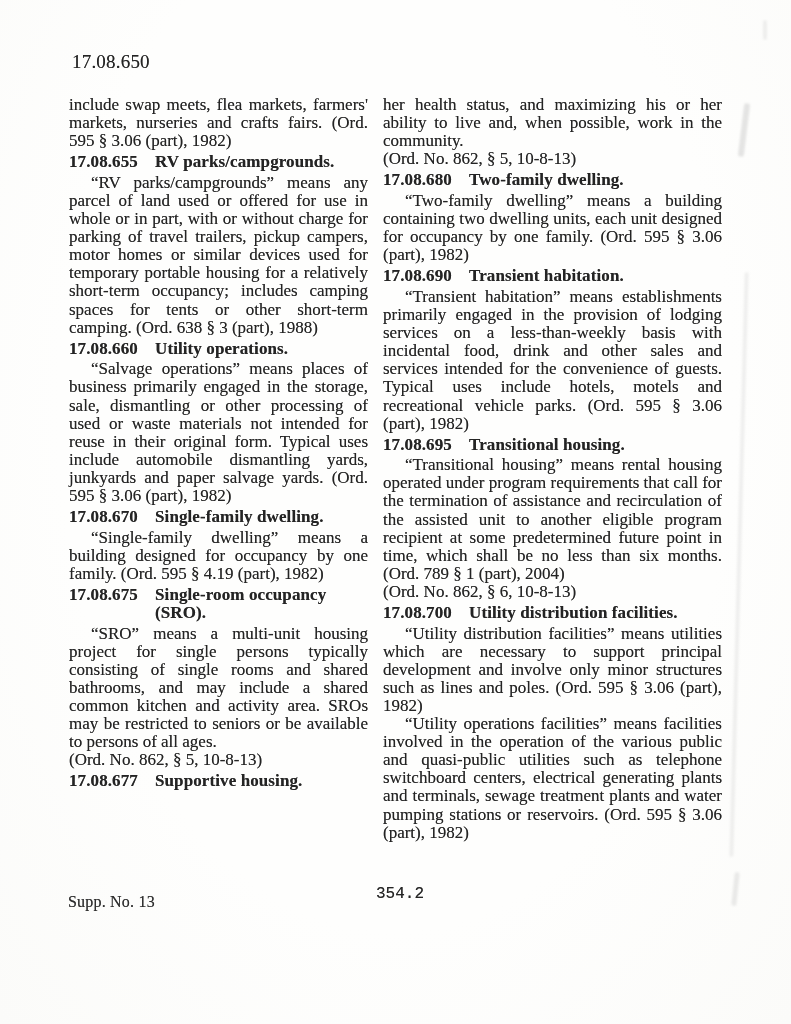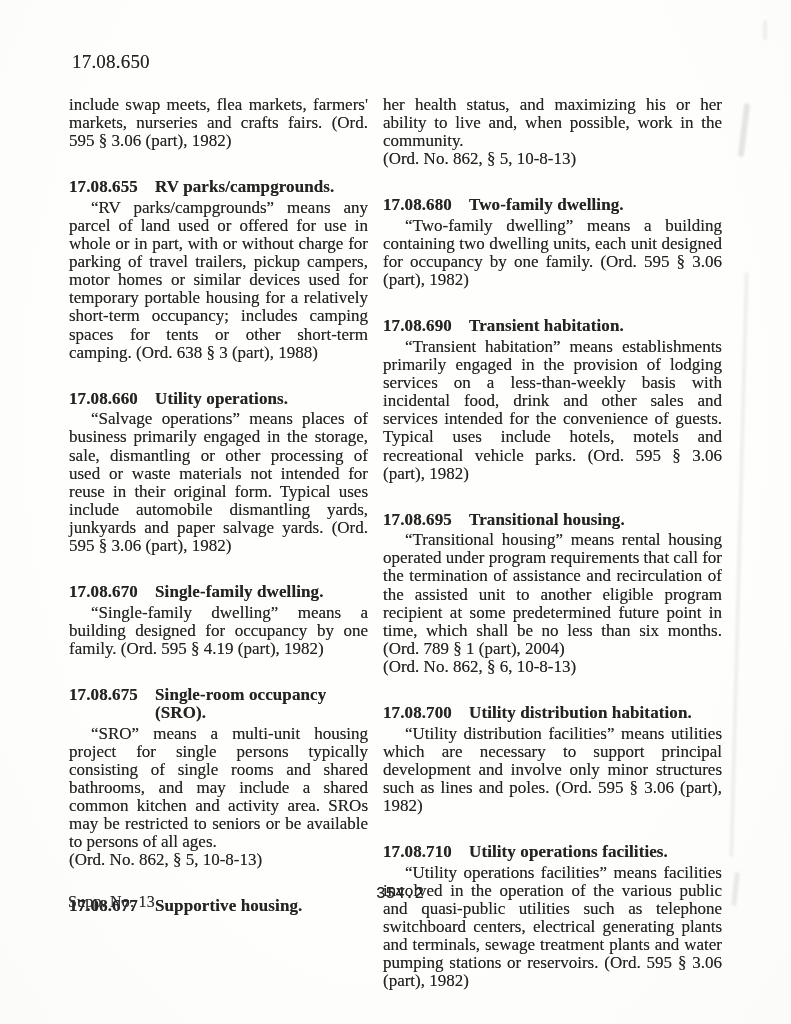--- a/index.html
+++ b/index.html
@@ -23,21 +23,21 @@
   .col {
     position: absolute; top: 96px;
     font-size: 17px; line-height: 18.1px;
     text-align: justify;
   }
   .col-left  { left: 69px;  width: 299px; }
   .col-right { left: 383px; width: 339px; }
   .sec-heading {
     display: flex;
     font-weight: bold;
-    margin-top: 28px; margin-bottom: 2.5px;
+    margin-top: 3px; margin-bottom: 2.5px;
     text-align: left;
     letter-spacing: 0.1px;
     justify-content: center;
   }
   .sec-num { min-width: 86px; flex: 0 0 auto; }
   .sec-title { flex: 1 1 auto; }
   p.para { margin: 0; }
   p.indent { text-indent: 22px; }
   .footer-supp {
     position: absolute; left: 68px; top: 893px;
@@ -109,27 +109,23 @@
       </div>
       <p class="para indent">“Transient habitation” means establishments primarily engaged in the provision of lodging services on a less-than-weekly basis with incidental food, drink and other sales and services intended for the convenience of guests. Typical uses include hotels, motels and recreational vehicle parks. (Ord. 595 § 3.06 (part), 1982)</p>
       <div class="sec-heading">
         <span class="sec-num">17.08.695</span>
         <span class="sec-title">Transitional housing.</span>
       </div>
       <p class="para indent">“Transitional housing” means rental housing operated under program requirements that call for the termination of assistance and recirculation of the assisted unit to another eligible program recipient at some predetermined future point in time, which shall be no less than six months. (Ord. 789 § 1 (part), 2004)</p>
       <p class="para">(Ord. No. 862, § 6, 10-8-13)</p>
       <div class="sec-heading">
         <span class="sec-num">17.08.700</span>
-        <span class="sec-title">Utility distribution habitation.</span>
+        <span class="sec-title">Utility distribution facilities.</span>
       </div>
       <p class="para indent">“Utility distribution facilities” means utilities which are necessary to support principal development and involve only minor structures such as lines and poles. (Ord. 595 § 3.06 (part), 1982)</p>
-      <div class="sec-heading">
-        <span class="sec-num">17.08.710</span>
-        <span class="sec-title">Utility operations facilities.</span>
-      </div>
       <p class="para indent">“Utility operations facilities” means facilities involved in the operation of the various public and quasi-public utilities such as telephone switchboard centers, electrical generating plants and terminals, sewage treatment plants and water pumping stations or reservoirs. (Ord. 595 § 3.06 (part), 1982)</p>
     </div>
 
   <div class="footer-supp scan">Supp. No. 13</div>
 
   <div class="footer-page scan">354.2</div>
 
   <div class="artifact a1"></div>
   <div class="artifact a2"></div>
   <div class="artifact a3"></div>

